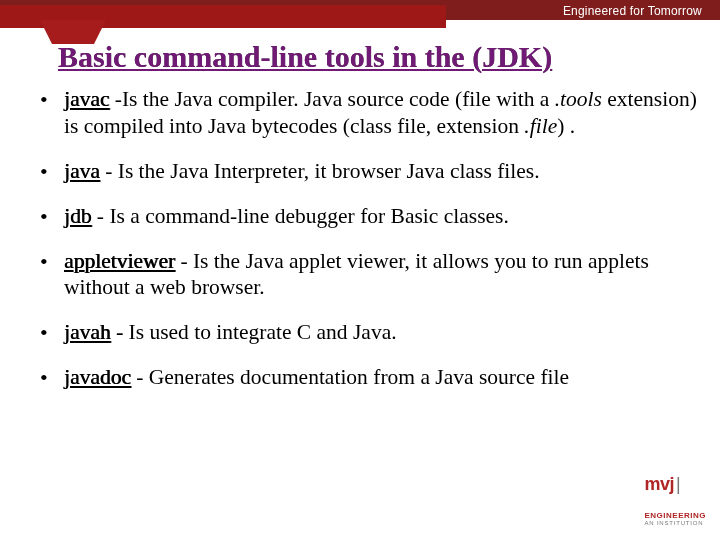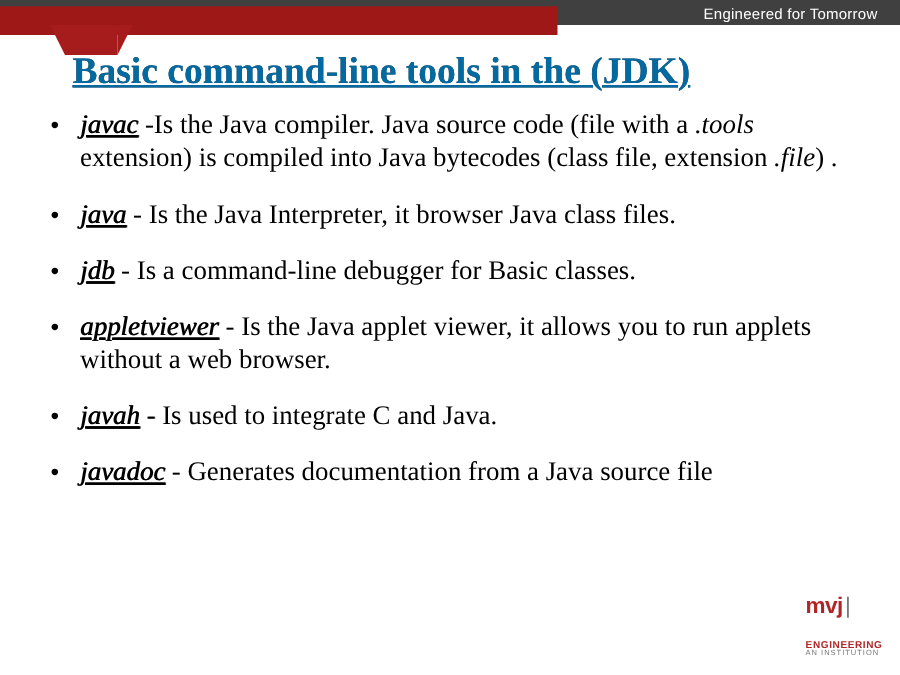--- a/index.html
+++ b/index.html
@@ -7,21 +7,21 @@
     width: 720px;
     height: 540px;
     background: #fff;
     font-family: "Times New Roman", Times, serif;
     position: relative;
     overflow: hidden;
   }
   .top-bar {
     width: 100%;
     height: 20px;
-    background: #404040;
+    background: #7f1d1d;
     position: relative;
   }
   .top-bar-inner {
     position: absolute;
     left: 0;
     top: 5px;
     width: 62%;
     height: 23px;
     background: #9f1818;
   }
@@ -50,21 +50,21 @@
   }
   .notch::before { left: -12px; border-left: 12px solid transparent; }
   .notch::after  { right: -12px; border-right: 12px solid transparent; }
 
   .title {
     position: absolute;
     left: 58px;
     top: 40px;
     font-size: 30px;
     font-weight: bold;
-    color: #0369a1;
+    color: #701a75;
     text-shadow: 0 0 0.5px #444;
     text-decoration: underline;
     text-decoration-thickness: 2px;
     text-underline-offset: 2px;
   }
 
   ul.items {
     position: absolute;
     left: 38px;
     top: 86px;
@@ -86,21 +86,20 @@
     top: 0;
     font-size: 22px;
     color: #000;
   }
   .tool {
     text-decoration: underline;
     text-decoration-thickness: 1.5px;
     text-underline-offset: 2px;
     font-weight: normal;
     text-shadow: 0.6px 0 0 currentColor;
-    font-style: italic;
   }
   .ds {
     text-shadow: 0.6px 0 0 #666;
   }
   .emf { font-style: italic; }
 
   .logo {
     position: absolute;
     right: 14px;
     bottom: 14px;

